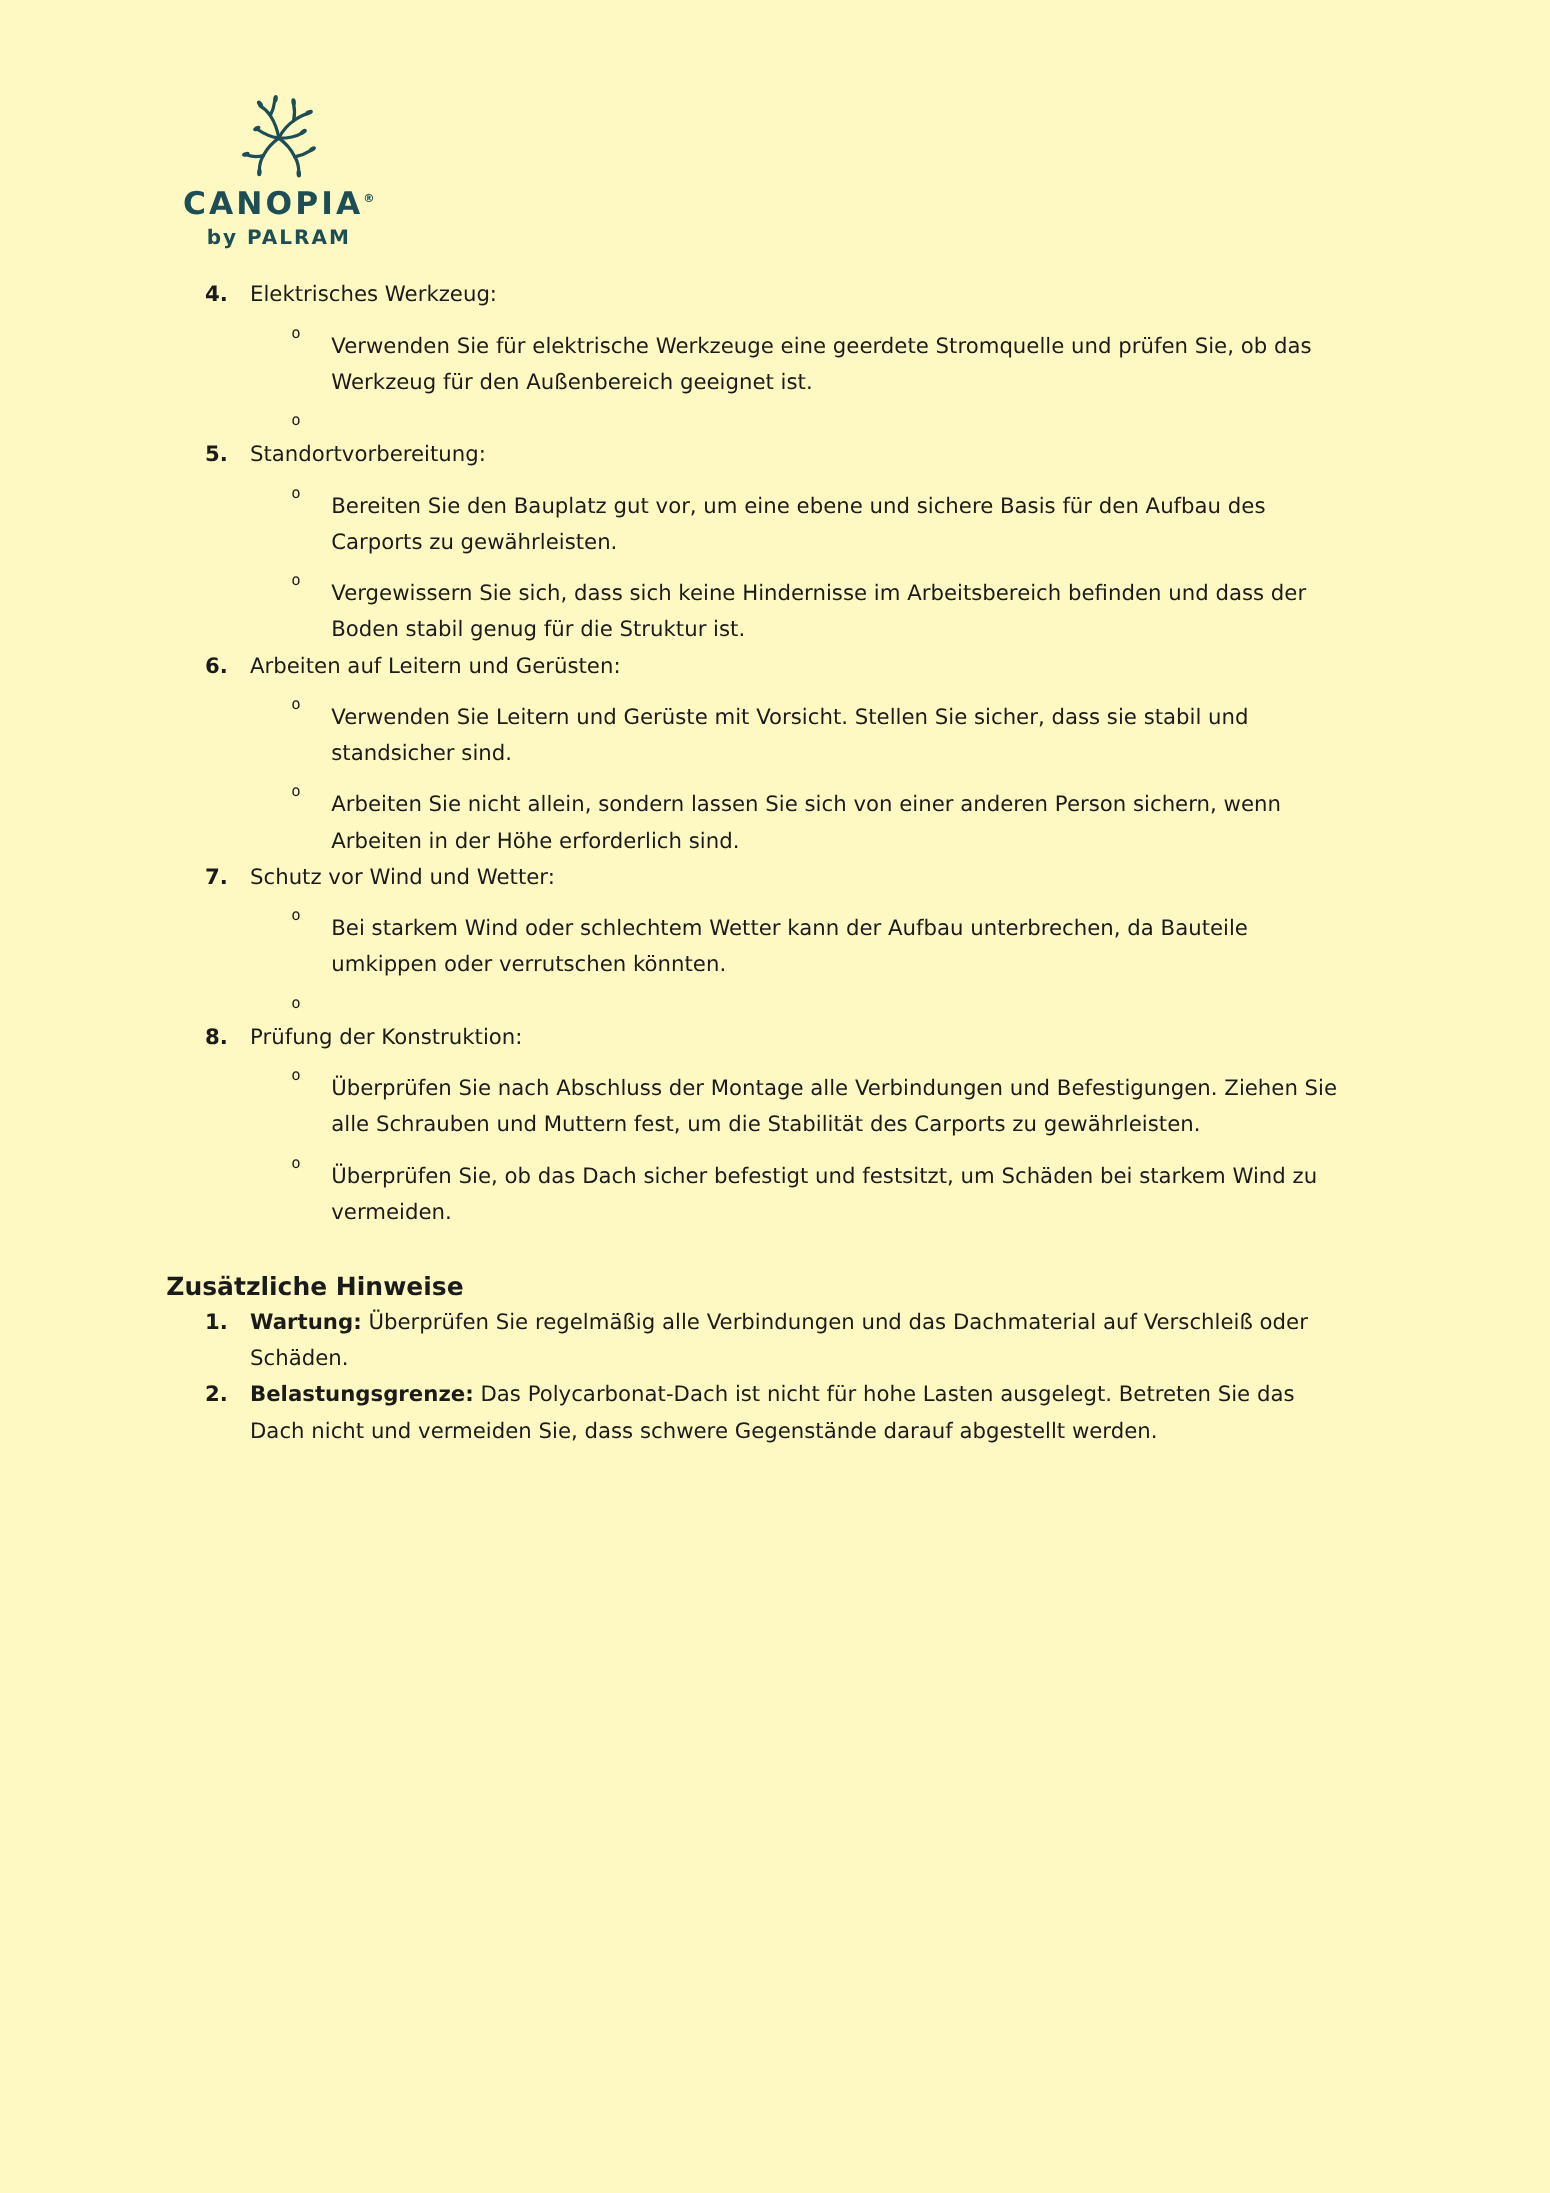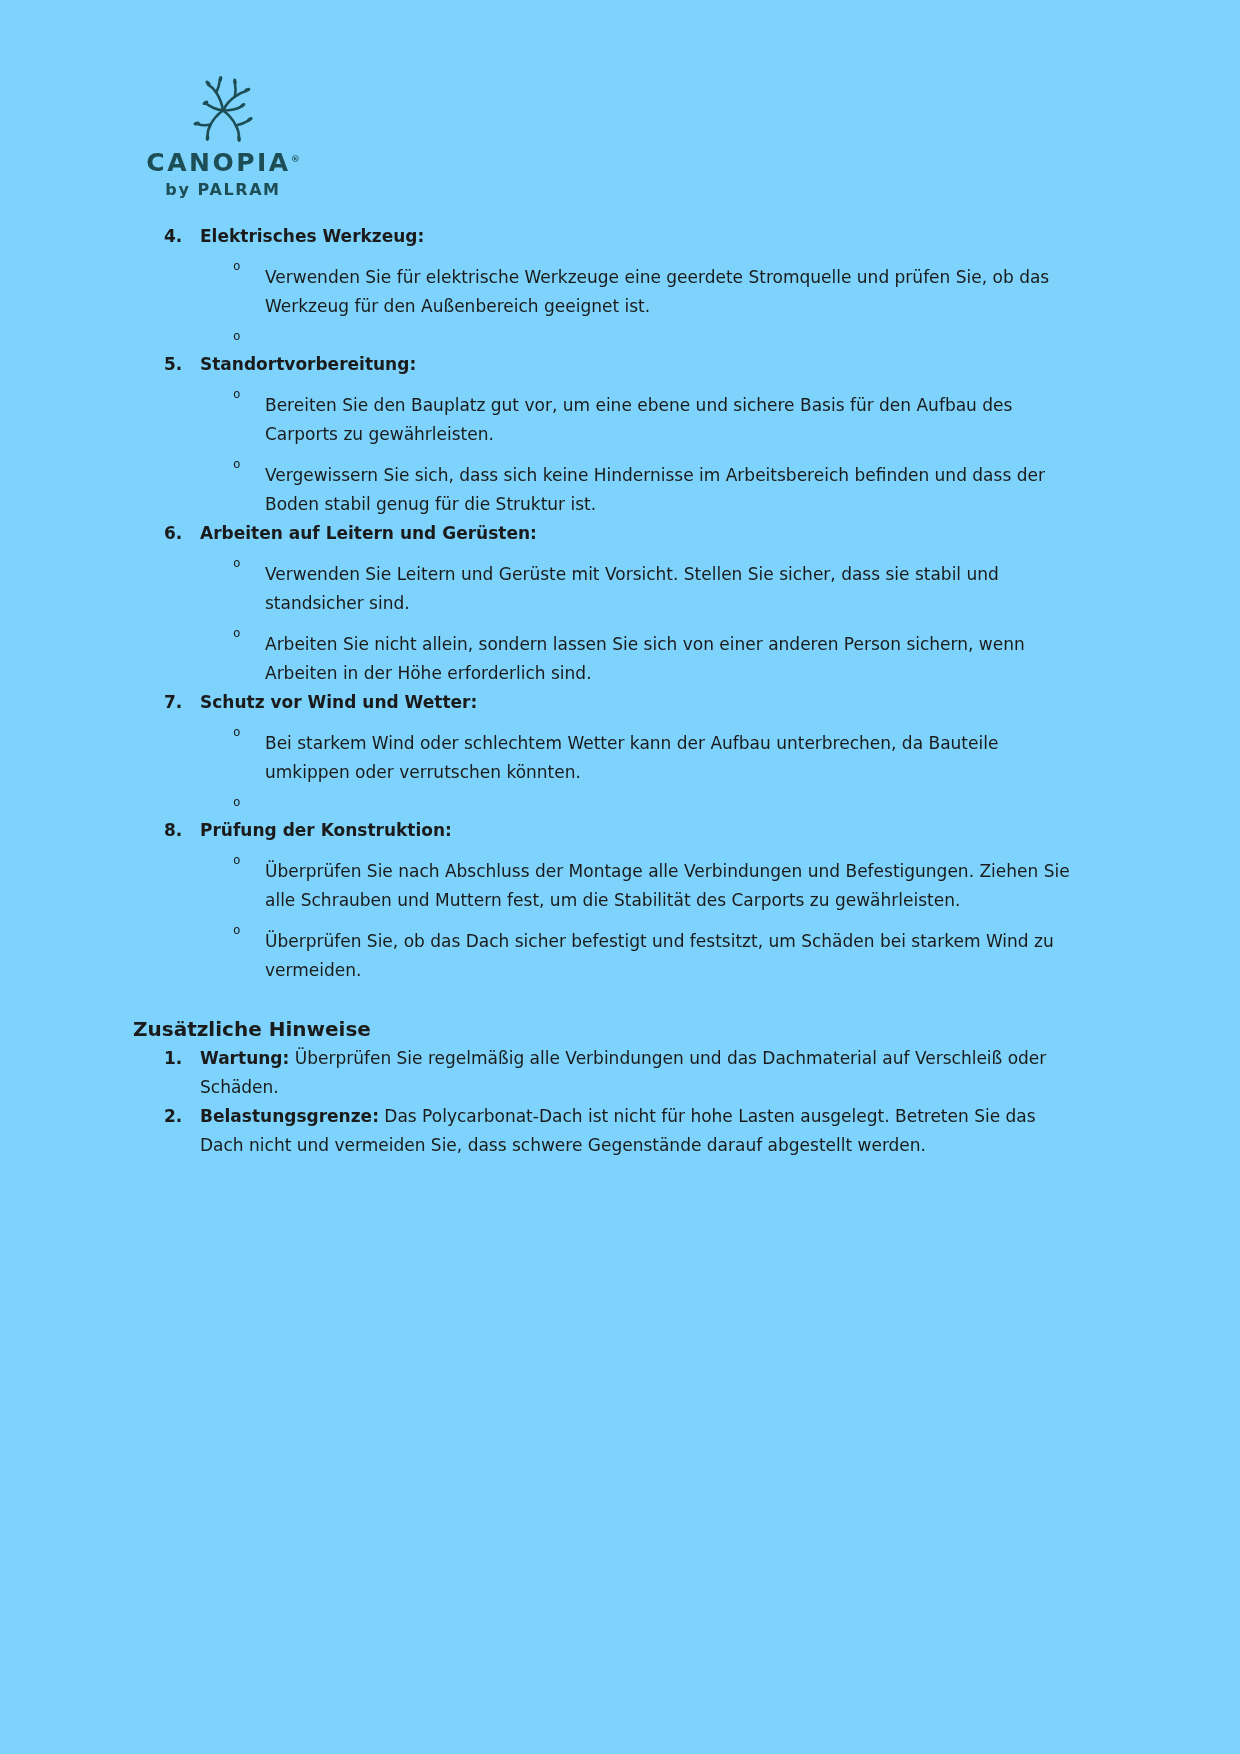--- a/index.html
+++ b/index.html
@@ -5,21 +5,21 @@
   :root{
     --teal:#1d4e56;
     --ink:#1b1b1b;
   }
   html,body{margin:0;padding:0;background:#ffffff;}
   .page{
     position:relative;
     width:1240px;
     height:1754px;
     box-sizing:border-box;
-    background:#7dd3fc;
+    background:#fef9c3;
     padding:75px 132px 0 133px;
     font-family:"DejaVu Sans","Liberation Sans",sans-serif;
     color:var(--ink);
     overflow:hidden;
   }
   
   .logo{width:172px;text-align:center;margin-left:4px;}
   .logo-mark{width:62px;height:68px;display:block;margin:0 auto 7px auto;}
   .brand-row{
     color:var(--teal);
@@ -48,21 +48,21 @@
     line-height:29px;
   }
   ol.plain, ul.plain{list-style:none;margin:0;padding:0;}
   .item-head{display:flex;}
   .num{
     flex:none;
     width:36px;
     margin-left:31px;
     font-weight:700;
   }
-  .item-title{font-weight:700;}
+  .item-title{font-weight:400;}
   .bullet{display:flex;}
   .marker{
     flex:none;
     width:32px;
     margin-left:100px;
     font-family:"DejaVu Sans Mono","Liberation Mono",monospace;
     font-size:12.5px;
     line-height:29px;
   }
   .btext{width:805px;margin-top:12px;}

